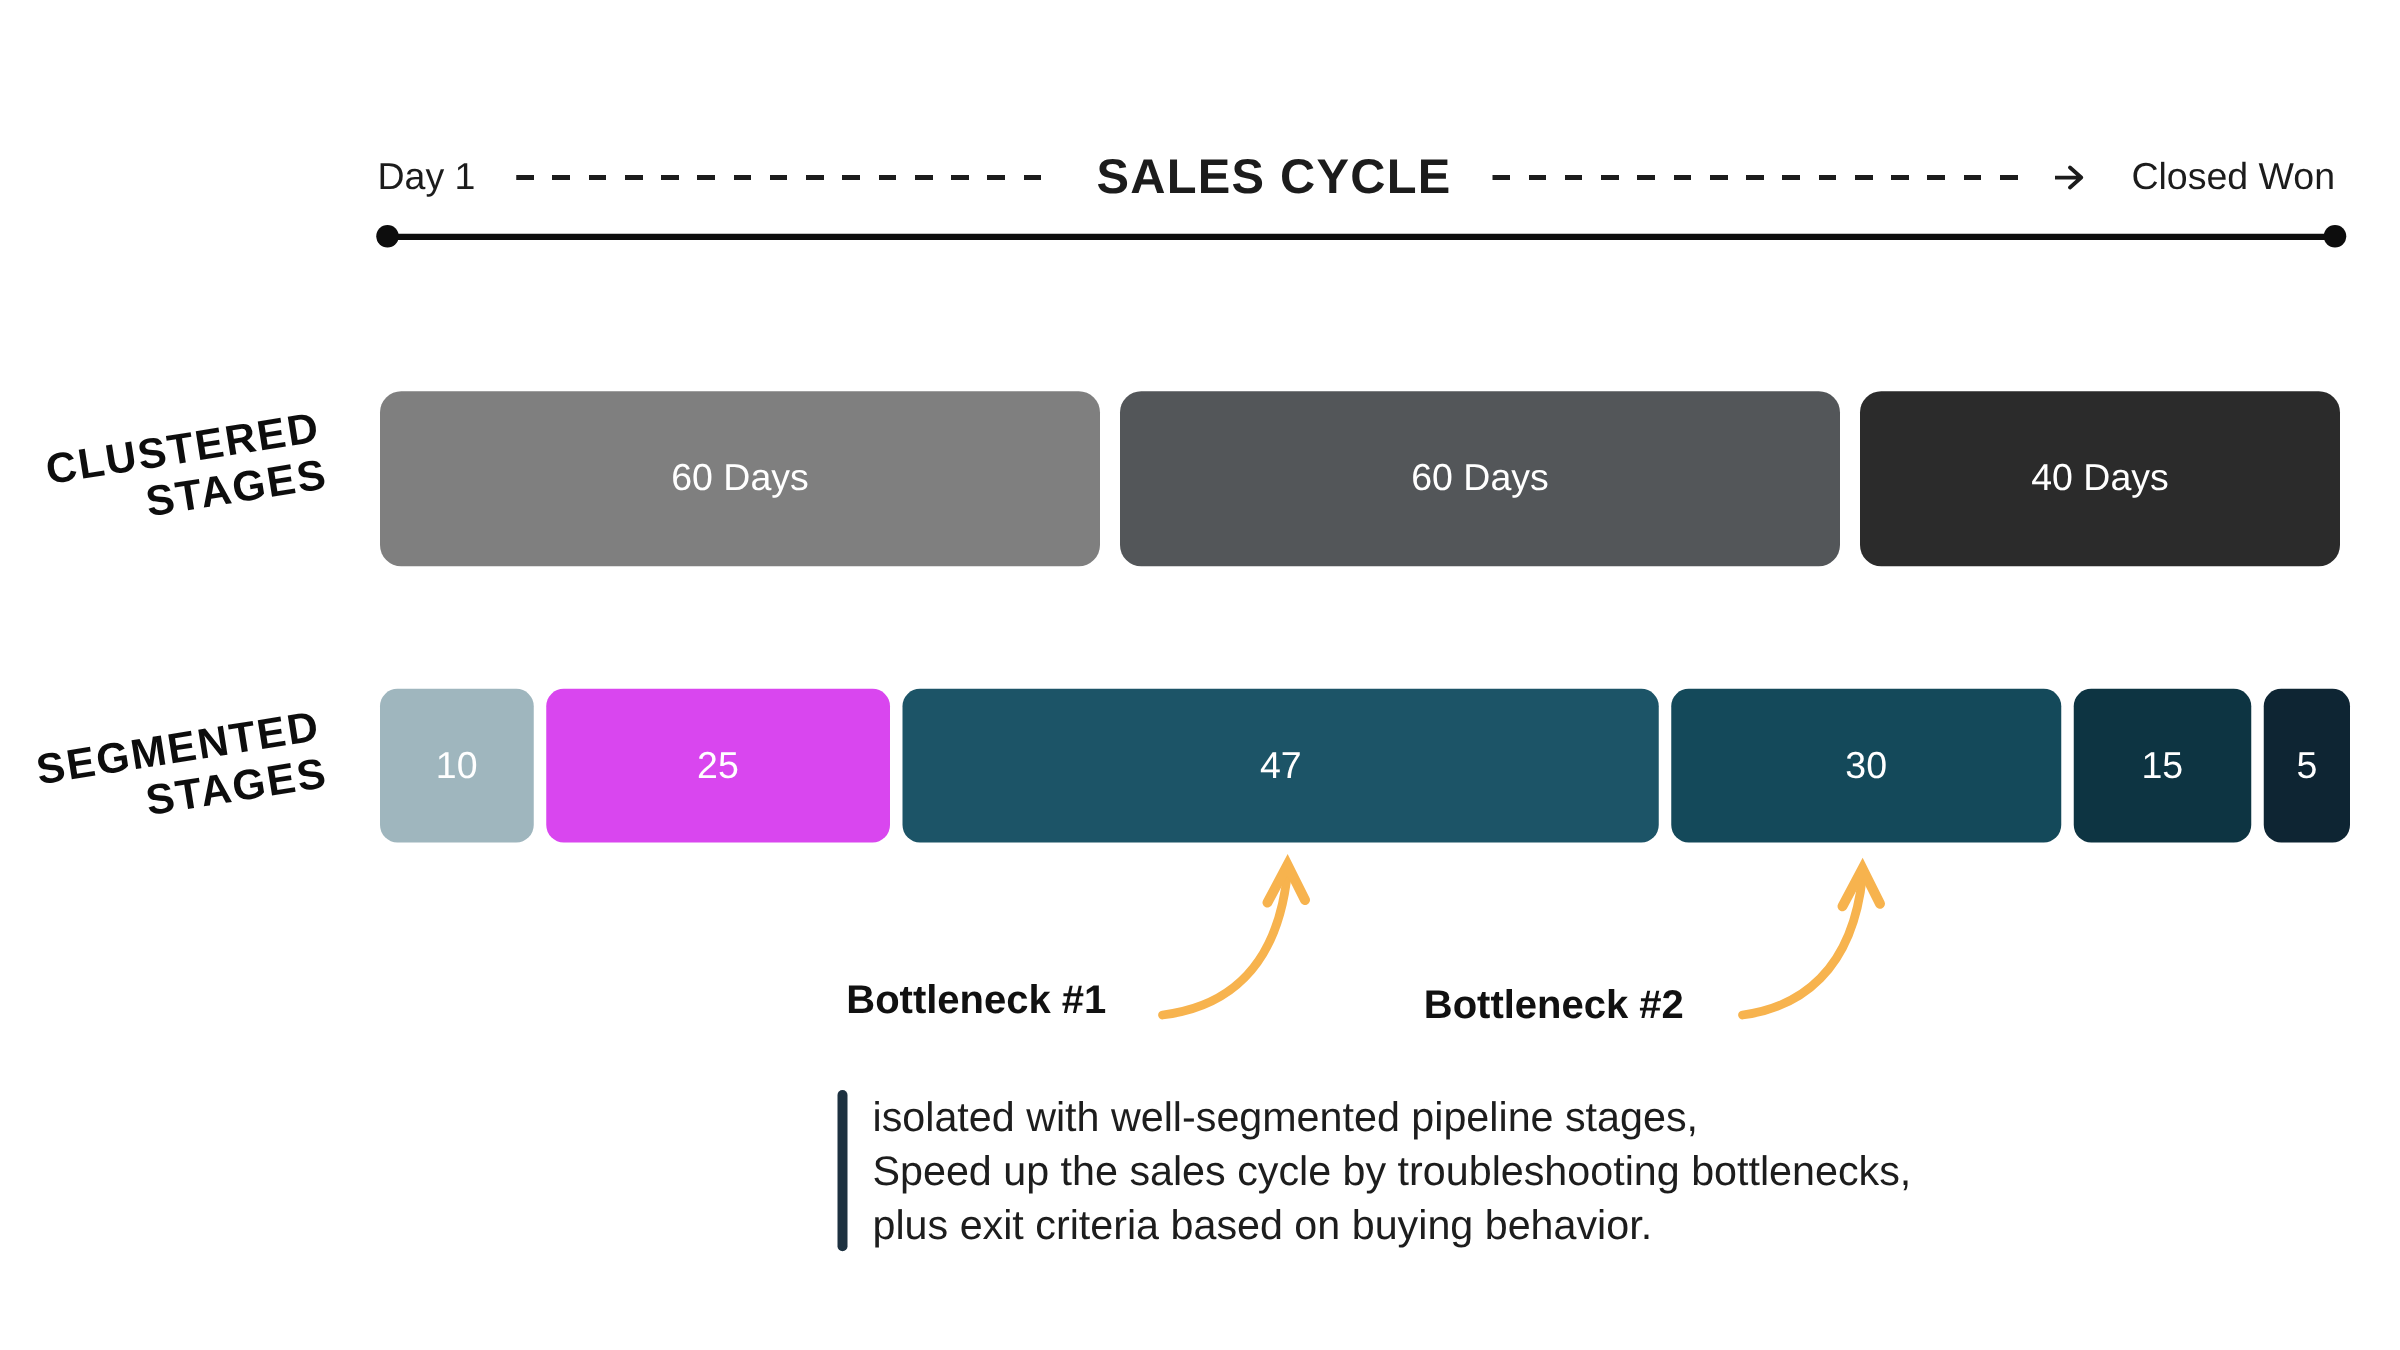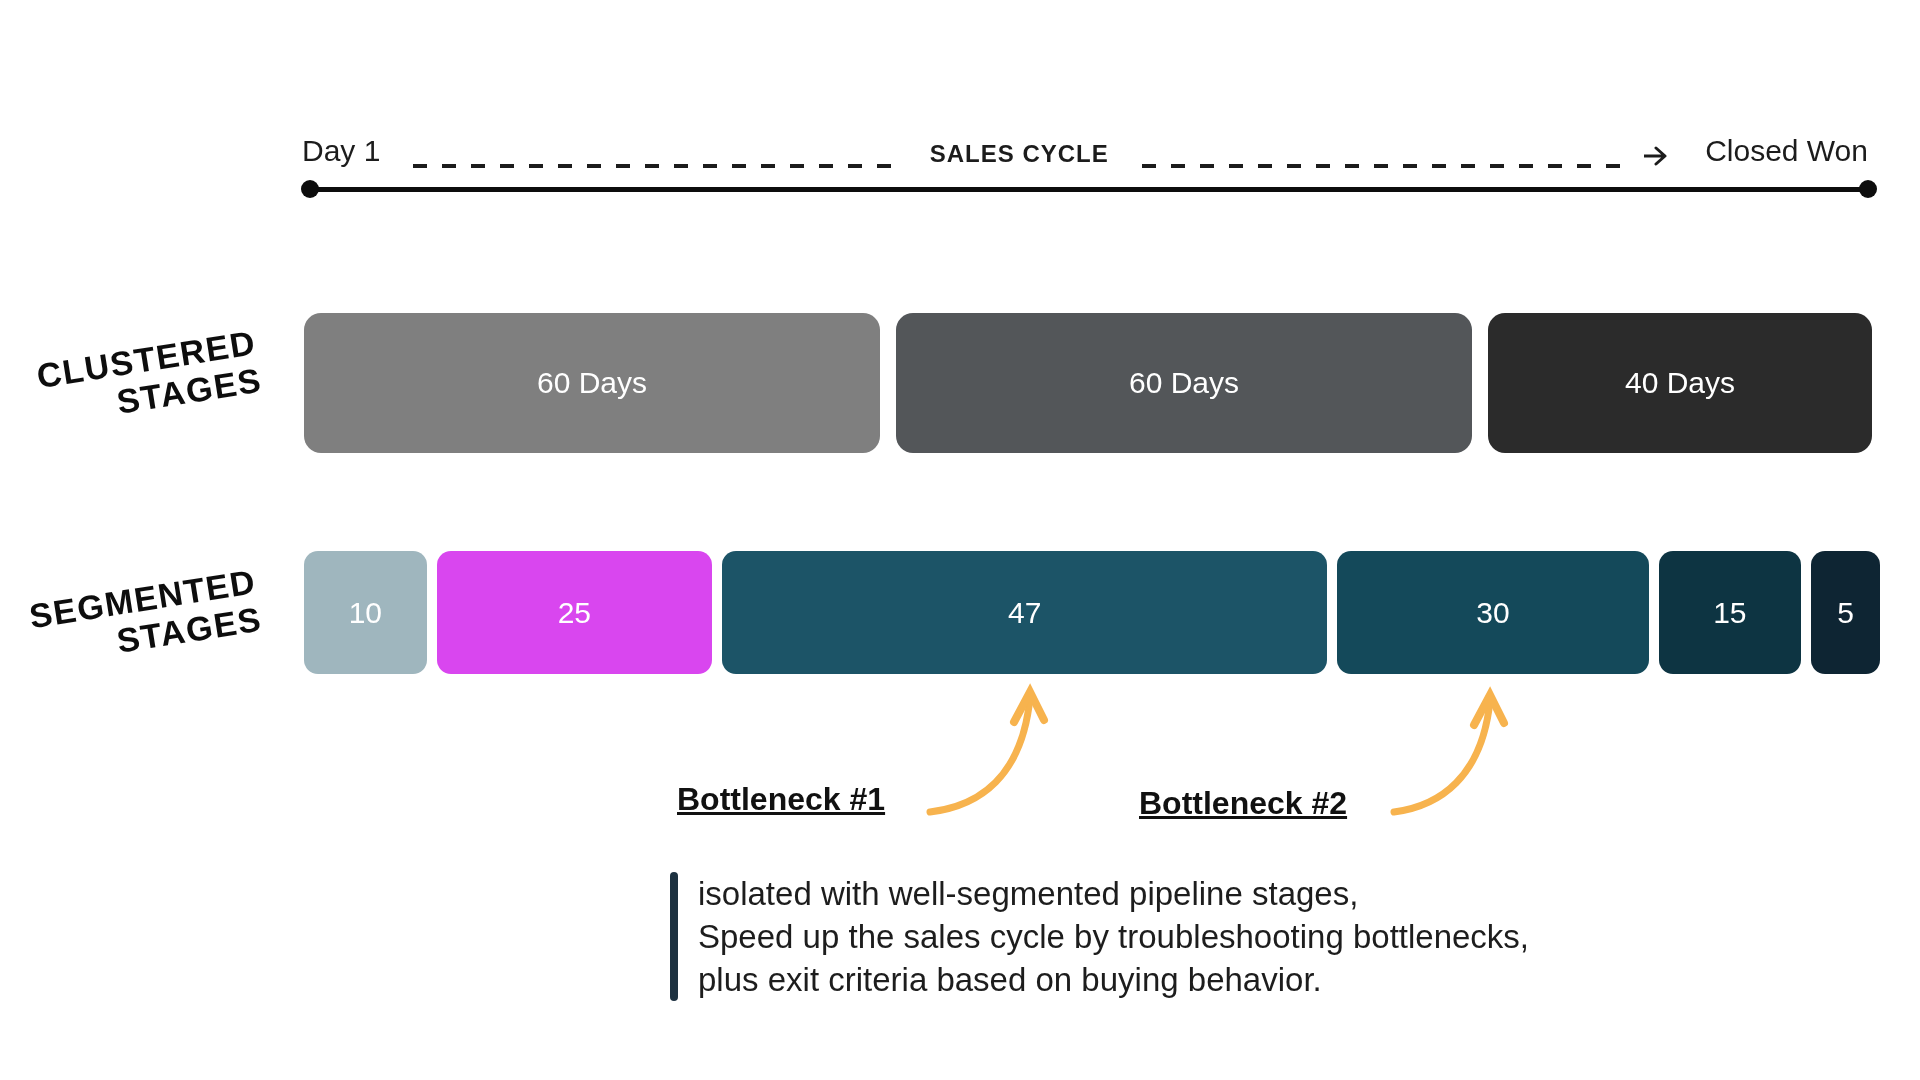--- a/index.html
+++ b/index.html
@@ -6,24 +6,24 @@
   html,body { background:#ffffff; }
   body {
     width:1920px; height:1080px; position:relative; overflow:hidden;
     font-family:"Liberation Sans", sans-serif; color:#1c1c1c;
   }
   .canvas { position:absolute; inset:0; }
 
   
   .timeline-row {
     position:absolute; left:302px; top:116px; width:1566px; height:52px;
-    display:flex; align-items:flex-end; gap:33px;
+    display:flex; align-items:center; gap:33px;
   }
   .tl-label { font-size:30px; color:#1c1c1c; white-space:nowrap; }
-  .tl-center { font-size:24px; font-weight:700; letter-spacing:1px; white-space:nowrap; }
+  .tl-center { font-size:39px; font-weight:700; letter-spacing:1px; white-space:nowrap; }
   .dash {
     flex:1; height:4px;
     background:repeating-linear-gradient(to right,#1c1c1c 0 14px,transparent 14px 29px);
   }
   .arrowhead { display:flex; align-items:center; margin-left:-14px; }
 
   .solid-line {
     position:absolute; left:310px; top:187px; width:1558px; height:5px;
     background:#0d0d0d; border-radius:3px;
   }
@@ -45,21 +45,21 @@
   .segmented-bars { top:551px; width:1576px; height:123px; gap:10px; }
   .bar {
     flex-basis:0; display:flex; align-items:center; justify-content:center;
     color:#ffffff; font-size:30px; white-space:nowrap;
   }
   .cbar { border-radius:17px; }
   .sbar { border-radius:14px; }
 
   
   .bottleneck-label {
-    position:absolute; font-size:32px; font-weight:700; color:#111111; white-space:nowrap;text-decoration:underline;
+    position:absolute; font-size:32px; font-weight:700; color:#111111; white-space:nowrap;
   }
   .bottleneck-1 { left:677px; top:781px; }
   .bottleneck-2 { left:1139px; top:785px; }
   .arrow-svg { position:absolute; overflow:visible; }
   .arrow-1 { left:922px; top:680px; }
   .arrow-2 { left:1388px; top:685px; }
 
   
   .note {
     position:absolute; left:670px; top:872px; display:flex; gap:20px; align-items:stretch;

